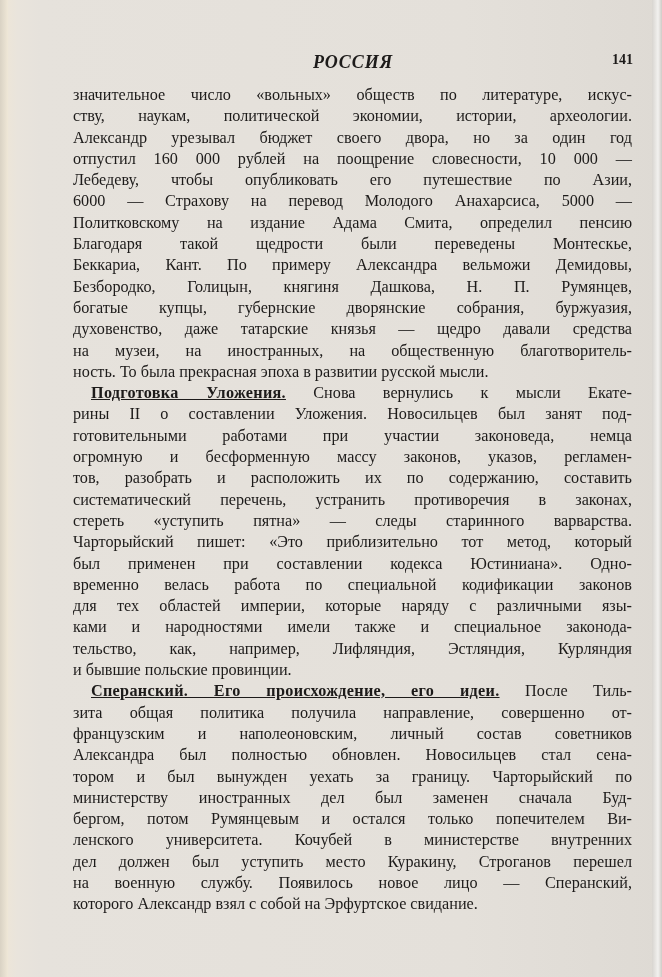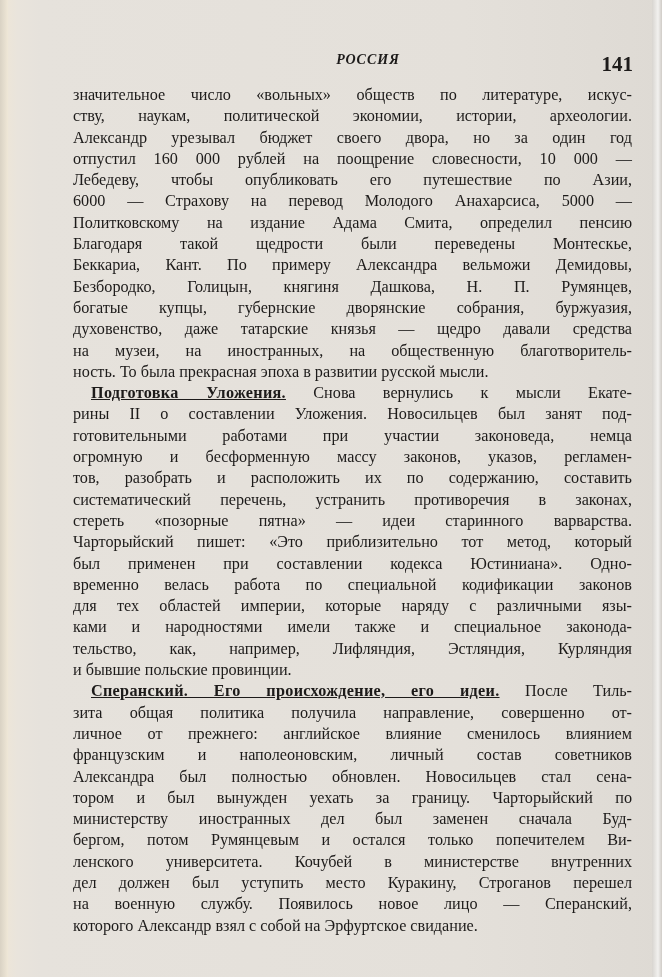--- a/index.html
+++ b/index.html
@@ -15,27 +15,27 @@
     background: linear-gradient(90deg, #d9d2c4, #efe7d7);
   }
   .edge-right {
     position: absolute; right: 0; top: 0; width: 10px; height: 977px;
     background: linear-gradient(90deg, #d8d5d0, #f2f1ef 60%, #cfcbc6);
   }
   .running-head {
     position: absolute; top: 52px; left: 73px; width: 560px; height: 20px;
   }
   .rh-title {
-    position: absolute; left: 15px; width: 100%; text-align: center;
+    position: absolute; left: 0; width: 100%; text-align: center;
     font-family: "Liberation Serif", "DejaVu Serif", serif;
-    font-style: italic; font-weight: bold; font-size: 14px; letter-spacing: 1px;
+    font-style: italic; font-weight: bold; font-size: 18px; letter-spacing: 1px;
   }
   .rh-page {
     position: absolute; right: 0; top: 0;
-    font-family: "Liberation Serif", serif; font-weight: bold; font-size: 21px; margin-left: 34px;
+    font-family: "Liberation Serif", serif; font-weight: bold; font-size: 14px; margin-left: 34px;
   }
   .text {
     position: absolute; top: 85px; left: 73px; width: 559px;
     font-family: "Liberation Serif", "DejaVu Serif", serif;
     font-size: 16.2px; line-height: 21.3px;
   }
   .line {
     display: block; white-space: nowrap; text-align: justify; text-align-last: justify;
     height: 21.3px;
   }
@@ -69,31 +69,30 @@
     <span class="line">богатые купцы, губернские дворянские собрания, буржуазия,</span>
     <span class="line">духовенство, даже татарские князья — щедро давали средства</span>
     <span class="line">на музеи, на иностранных, на общественную благотворитель-</span>
     <span class="line last">ность. То была прекрасная эпоха в развитии русской мысли.</span>
     <span class="line indent"><span class="b">Подготовка Уложения.</span> Снова вернулись к мысли Екате-</span>
     <span class="line">рины II о составлении Уложения. Новосильцев был занят под-</span>
     <span class="line">готовительными работами при участии законоведа, немца</span>
     <span class="line">огромную и бесформенную массу законов, указов, регламен-</span>
     <span class="line">тов, разобрать и расположить их по содержанию, составить</span>
     <span class="line">систематический перечень, устранить противоречия в законах,</span>
-    <span class="line">стереть «позорные пятна» — идеи старинного варварства.</span>
+    <span class="line">стереть «уступить пятна» — следы старинного варварства.</span>
     <span class="line">Чарторыйский пишет: «Это приблизительно тот метод, который</span>
     <span class="line">был применен при составлении кодекса Юстиниана». Одно-</span>
     <span class="line">временно велась работа по специальной кодификации законов</span>
     <span class="line">для тех областей империи, которые наряду с различными язы-</span>
     <span class="line">ками и народностями имели также и специальное законода-</span>
     <span class="line">тельство, как, например, Лифляндия, Эстляндия, Курляндия</span>
     <span class="line last">и бывшие польские провинции.</span>
     <span class="line indent"><span class="b">Сперанский. Его происхождение, его идеи.</span> После Тиль-</span>
     <span class="line">зита общая политика получила направление, совершенно от-</span>
-    <span class="line">личное от прежнего: английское влияние сменилось влиянием</span>
     <span class="line">французским и наполеоновским, личный состав советников</span>
     <span class="line">Александра был полностью обновлен. Новосильцев стал сена-</span>
     <span class="line">тором и был вынужден уехать за границу. Чарторыйский по</span>
     <span class="line">министерству иностранных дел был заменен сначала Буд-</span>
     <span class="line">бергом, потом Румянцевым и остался только попечителем Ви-</span>
     <span class="line">ленского университета. Кочубей в министерстве внутренних</span>
     <span class="line">дел должен был уступить место Куракину, Строганов перешел</span>
     <span class="line">на военную службу. Появилось новое лицо — Сперанский,</span>
     <span class="line last">которого Александр взял с собой на Эрфуртское свидание.</span>
   </div>

